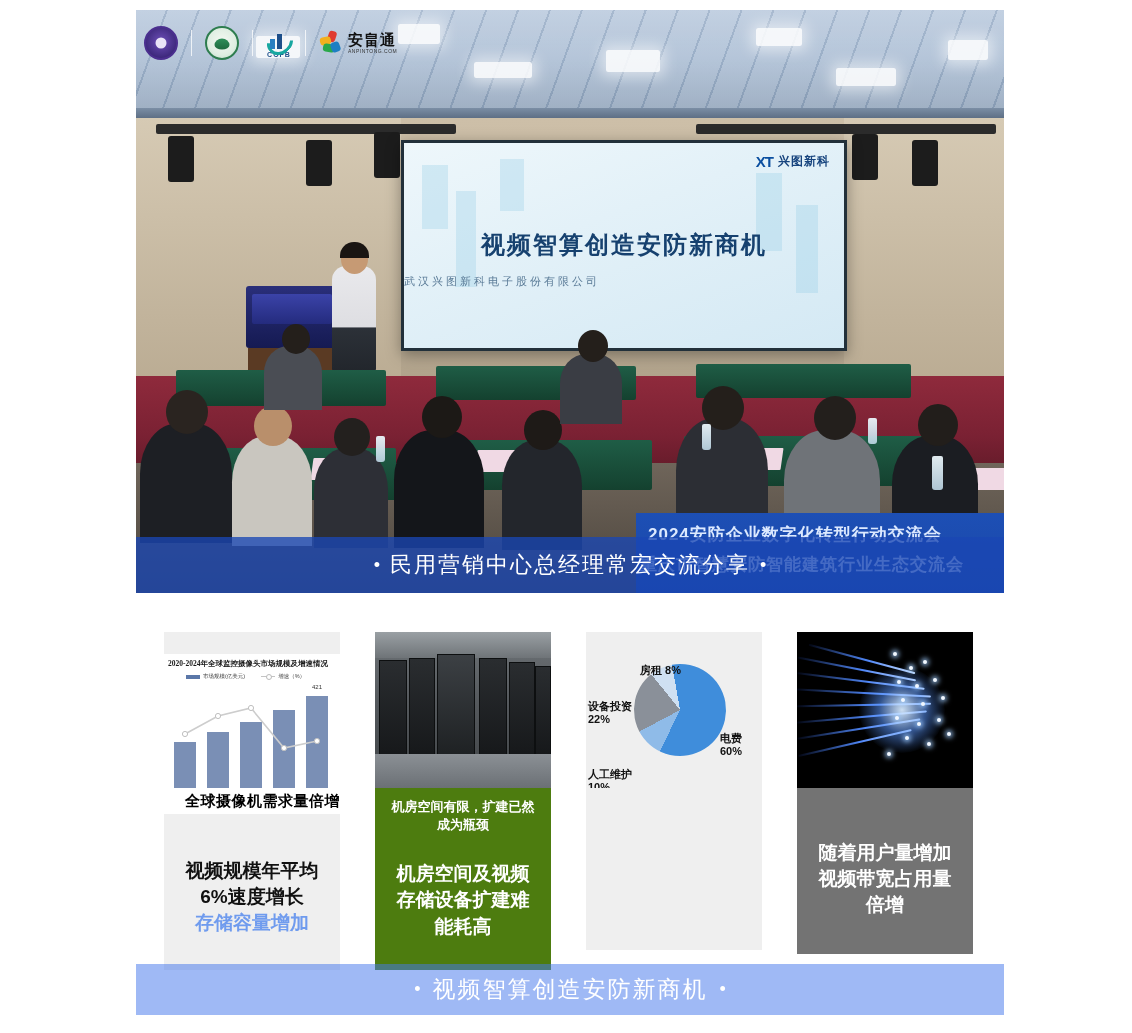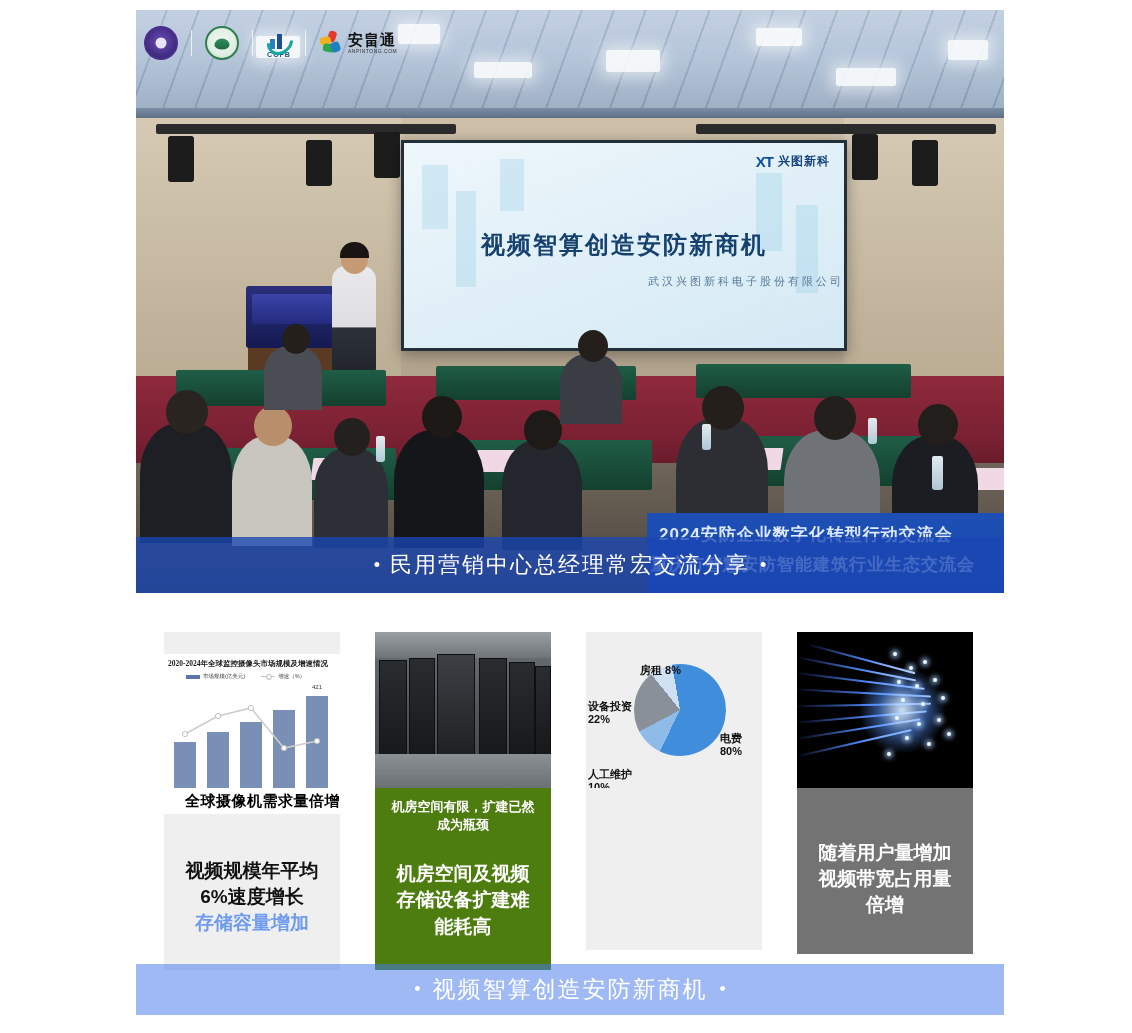--- a/index.html
+++ b/index.html
@@ -65,41 +65,41 @@
   .screen{position:absolute;left:265px;top:22px;width:440px;height:205px;
     background:linear-gradient(160deg,#eef7fb 0%,#e3f1f8 40%,#d4e9f4 100%);
     border:3px solid #22303a;box-shadow:0 4px 14px rgba(0,0,0,.35);overflow:hidden;}
   .screen .blob{position:absolute;background:rgba(150,205,230,.32);}
   .screen .xt{position:absolute;right:14px;top:10px;display:flex;align-items:center;gap:5px;}
   .screen .xt .xtm{font-size:15px;font-weight:bold;color:#0b4fa0;letter-spacing:-1px;
      font-family:"Liberation Sans",sans-serif;}
   .screen .xt .xtn{font-size:12px;font-weight:bold;color:#17447e;letter-spacing:1px;}
   .screen .title{position:absolute;left:0;right:0;top:86px;text-align:center;
     font-size:24px;font-weight:bold;color:#16416f;letter-spacing:2px;}
-  .screen .sub{position:absolute;left:0;right:0;top:131px;text-align:right;
+  .screen .sub{position:absolute;left:0;right:0;top:131px;text-align:left;
     font-size:11px;color:#5a7b97;letter-spacing:3px;}
   .podium{position:absolute;left:110px;top:168px;width:92px;height:62px;
     background:linear-gradient(180deg,#2a2f7a,#151a52);border-radius:3px;}
   .podium .pbanner{position:absolute;left:6px;top:8px;right:6px;height:30px;
     background:linear-gradient(180deg,#3b43a8,#242b7e);border-radius:2px;}
   .podium-base{position:absolute;left:112px;top:230px;width:88px;height:52px;background:#5a3a23;}
   .speaker-body{position:absolute;left:196px;top:148px;width:44px;height:105px;
     background:linear-gradient(180deg,#e9e9ec 0%,#dedee2 58%,#2c3138 59%,#22262c 100%);border-radius:14px 14px 2px 2px;}
   .speaker-head{position:absolute;left:205px;top:127px;width:27px;height:29px;border-radius:50%;background:#c69a74;}
   .speaker-hair{position:absolute;left:204px;top:124px;width:29px;height:16px;border-radius:14px 14px 0 0;background:#1a1512;}
   .carpet{position:absolute;left:0;top:258px;width:868px;height:100px;
     background:linear-gradient(180deg,#8f2a3c 0%,#7a2133 60%,#611a28 100%);}
   .floor{position:absolute;left:0;top:345px;width:868px;height:130px;
     background:linear-gradient(180deg,#6f655a,#4b443c);}
   .table{position:absolute;background:linear-gradient(180deg,#1f5d46,#14412f);border-radius:2px;}
   .person{position:absolute;border-radius:42% 42% 0 0;}
   .head{position:absolute;border-radius:50%;}
   .papers{position:absolute;background:#f0d9e4;border-radius:1px;transform:skewX(-8deg);}
   .bottle{position:absolute;width:9px;height:26px;background:linear-gradient(180deg,rgba(235,245,250,.95),rgba(190,215,230,.9));border-radius:2px 2px 3px 3px;}
-  .backdrop{position:absolute;left:511px;top:395px;width:368px;height:80px;
+  .backdrop{position:absolute;left:500px;top:395px;width:368px;height:80px;
     background:linear-gradient(180deg,#1d4fb5 0%,#1a47a6 100%);overflow:hidden;padding-left:24px;}
   .backdrop .l1{position:absolute;left:12px;top:10px;font-size:17px;font-weight:bold;color:#dce9ff;letter-spacing:1px;white-space:nowrap;}
   .backdrop .l2{position:absolute;left:4px;top:40px;font-size:17px;font-weight:bold;color:#dce9ff;letter-spacing:1px;white-space:nowrap;}
 
   
   .photo-caption{position:absolute;left:0;top:527px;width:868px;height:56px;
     background:rgba(26,70,180,.78);display:flex;align-items:center;justify-content:center;z-index:6;}
   .photo-caption .ctext{font-size:22px;color:#ffffff;letter-spacing:2px;white-space:nowrap;}
   .photo-caption .dot{font-size:18px;color:#ffffff;margin:0 10px;}
 
@@ -386,21 +386,21 @@
       </div>
     </div>
 
     <div class="card c3">
       <div class="media">
         <div class="pie-wrap">
           <div class="pie"></div>
           <div class="pie-lbl" style="left:54px;top:8px;width:80px;">房租 8%</div>
           <div class="pie-lbl" style="left:2px;top:44px;width:46px;white-space:pre-line;">设备投资 22%</div>
           <div class="pie-lbl" style="left:2px;top:112px;width:52px;white-space:pre-line;">人工维护 10%</div>
-          <div class="pie-lbl" style="left:134px;top:76px;width:40px;white-space:pre-line;">电费 80%</div>
+          <div class="pie-lbl" style="left:134px;top:76px;width:40px;white-space:pre-line;">电费 60%</div>
         </div>
       </div>
     </div>
 
     <div class="card c4">
       <div class="media">
         <div class="fiber">
           <div class="str" style="left:0px;top:36px;width:120px;transform:rotate(11deg);"></div>
           <div class="str" style="left:0px;top:48px;width:128px;transform:rotate(7deg);"></div>
           <div class="str" style="left:0px;top:60px;width:134px;transform:rotate(3deg);"></div>

